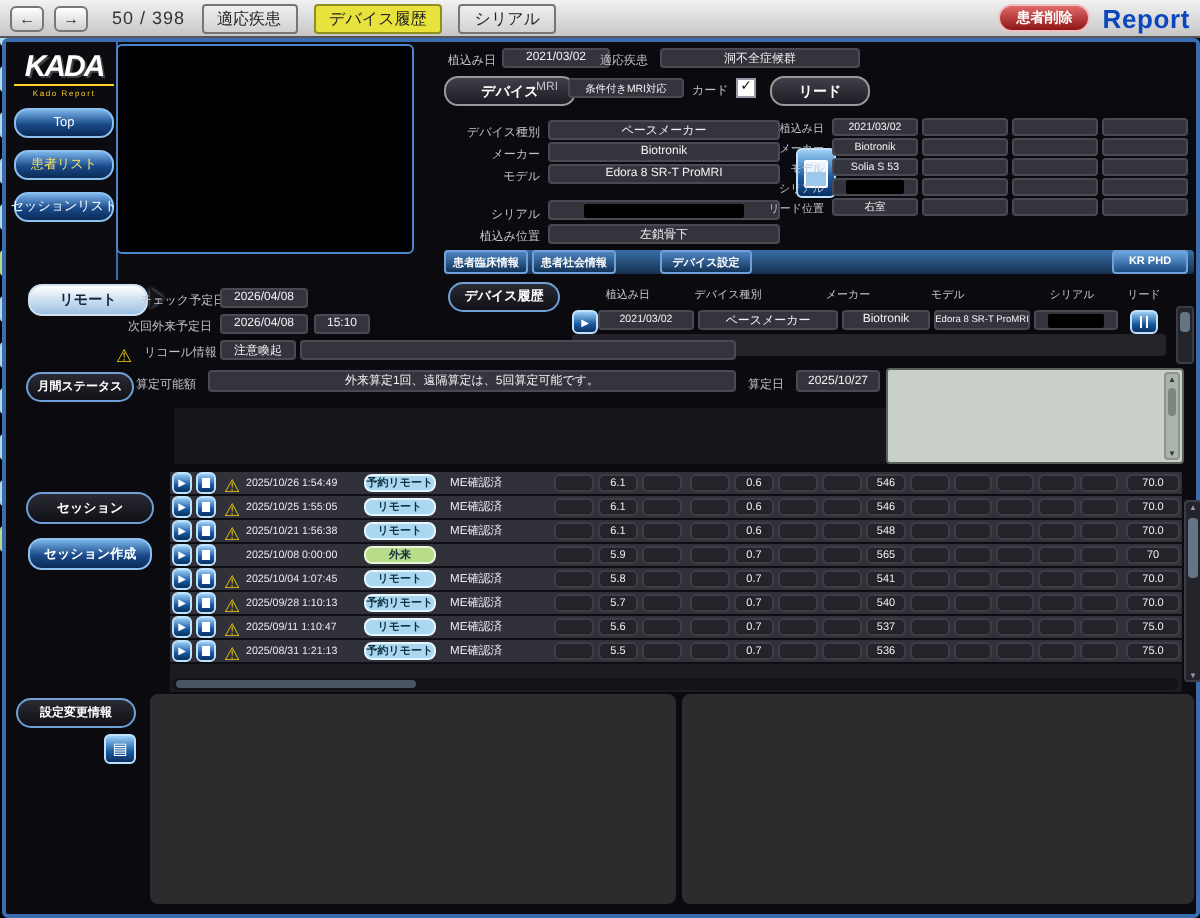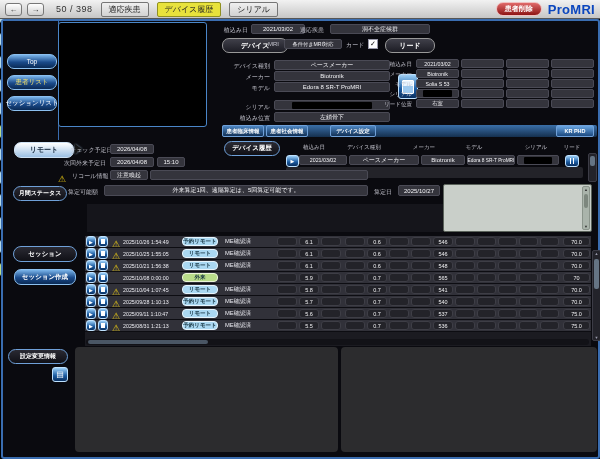--- a/index.html
+++ b/index.html
@@ -120,26 +120,30 @@
     </div>
   <div class="navbtn">
       <span>→</span>
     </div>
   <span id="counter">50 / 398</span>
   <div class="tbtn">適応疾患</div>
   <div class="tbtn active">デバイス履歴</div>
   <div class="tbtn">シリアル</div>
   <div id="topspacer"></div>
   <div id="delete-patient">患者削除</div>
-  <span id="brand">ProMRI</span>
+  <span id="brand">Report</span>
 </div>
 
 <div id="mainframe"></div>
 
 <div id="sidebar">
+  <div id="logo">
+    <div id="logo-text">KADA</div>
+    <div id="logo-sub">Kado Report</div>
+  </div>
   <div id="sb-items"></div>
 
     <div class="sb-btn" style="top: 33px;">
       <span>Top</span>
     </div>
 
     <div class="sb-btn accent" style="top: 54px;">
       <span>患者リスト</span>
     </div>
 

